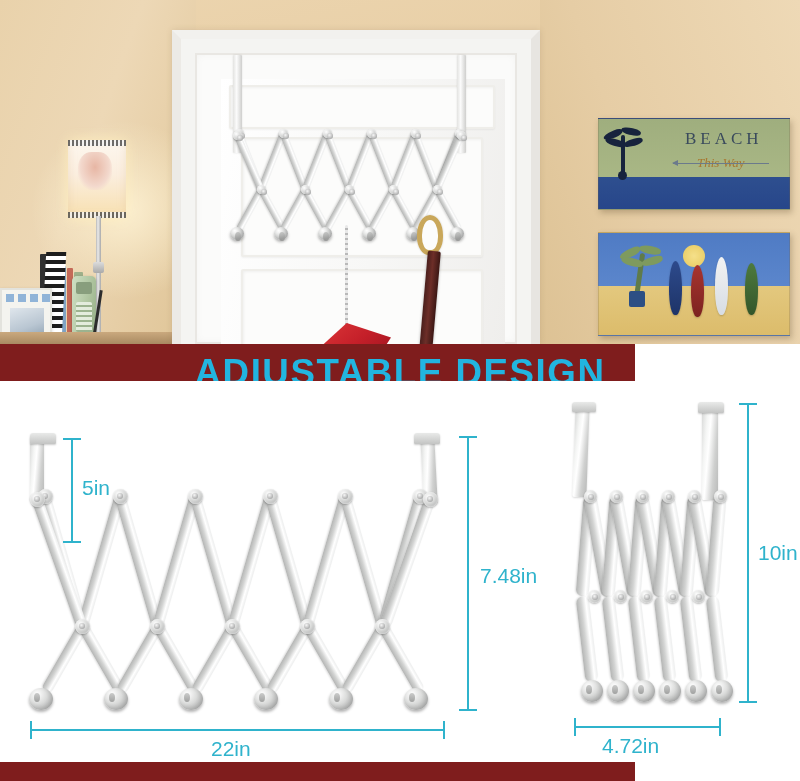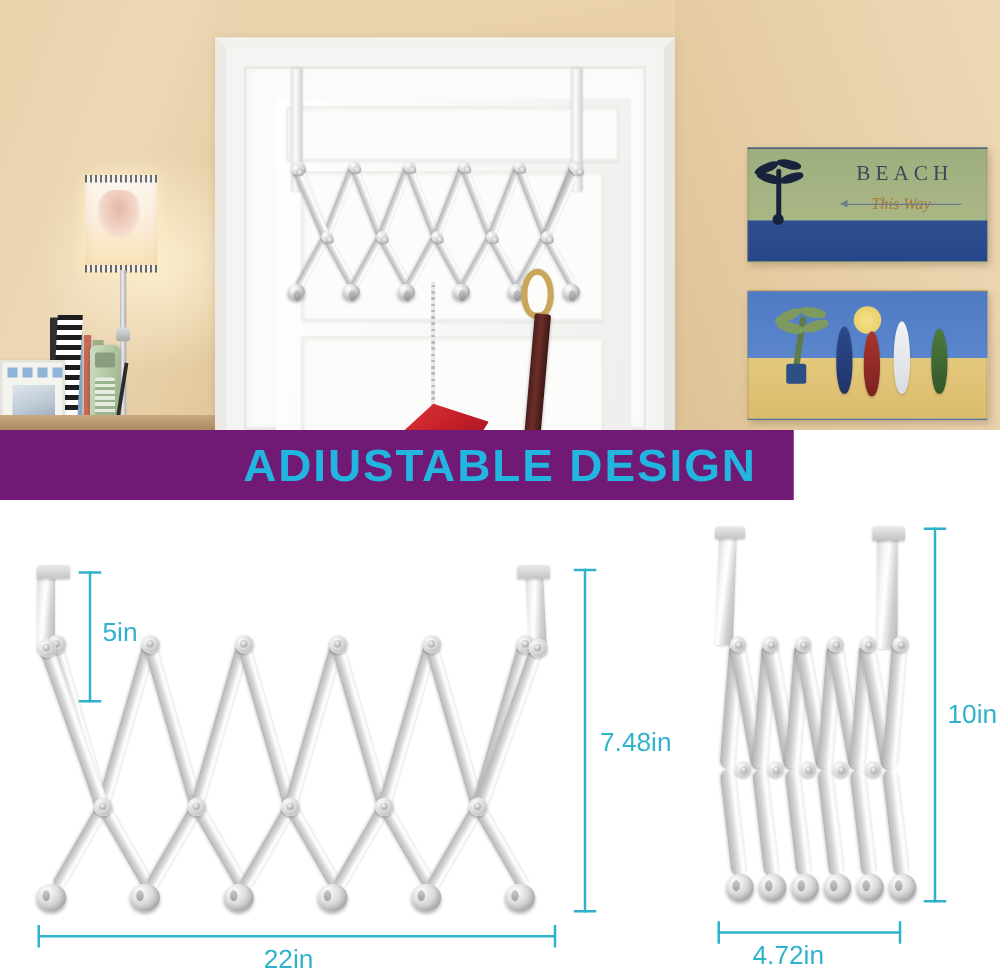--- a/index.html
+++ b/index.html
@@ -3,21 +3,21 @@
 <meta charset="utf-8">
 <title>Adjustable Design Rack</title>
 <style>
   * { box-sizing: border-box; margin: 0; padding: 0; }
   html, body {
     width: 800px; height: 781px;
     background: #ffffff;
     font-family: "Liberation Sans", sans-serif;
     overflow: hidden;
   }
-  #page { position: relative; width: 635px; height: 781px; background: #701a75; }
+  #page { position: relative; width: 635px; height: 781px; background: #7f1d1d; }
 
   
   .photo {
     position: absolute; left: 0; top: 0; width: 800px; height: 344px;
     overflow: hidden;
     background: linear-gradient(170deg,#ecd5af 0%,#e7cda4 40%,#e2c79d 100%);
   }
   .wall-l {
     position:absolute; left:0; top:0; width:196px; height:344px;
     background: linear-gradient(110deg,#e9d2ab 0%,#edd8b6 45%,#dfc496 100%);
@@ -199,21 +199,21 @@
     position:absolute; left:0; top:352px; width:800px;
     text-align:center;
     color:#22b5e0;
     font-size:36px; font-weight:bold;
     letter-spacing:1.5px;
     font-family:"Liberation Sans", sans-serif;
     transform:scaleX(1.02);
   }
 
   
-  .products { position:absolute; left:0; top:400px; width:800px; height:381px; background:#fff; }
+  .products { position:absolute; left:0; top:381px; width:800px; height:381px; background:#fff; }
 
   
   .metal-bar{
     position:absolute;
     background:linear-gradient(95deg,#d6d7d6 0%,#f4f5f4 26%,#ffffff 42%,#cfd0cf 72%,#b9bab9 100%);
     border-radius:2px;
     box-shadow:0 1px 2px rgba(0,0,0,.16);
   }
   .metal-hookcap{
     position:absolute;

